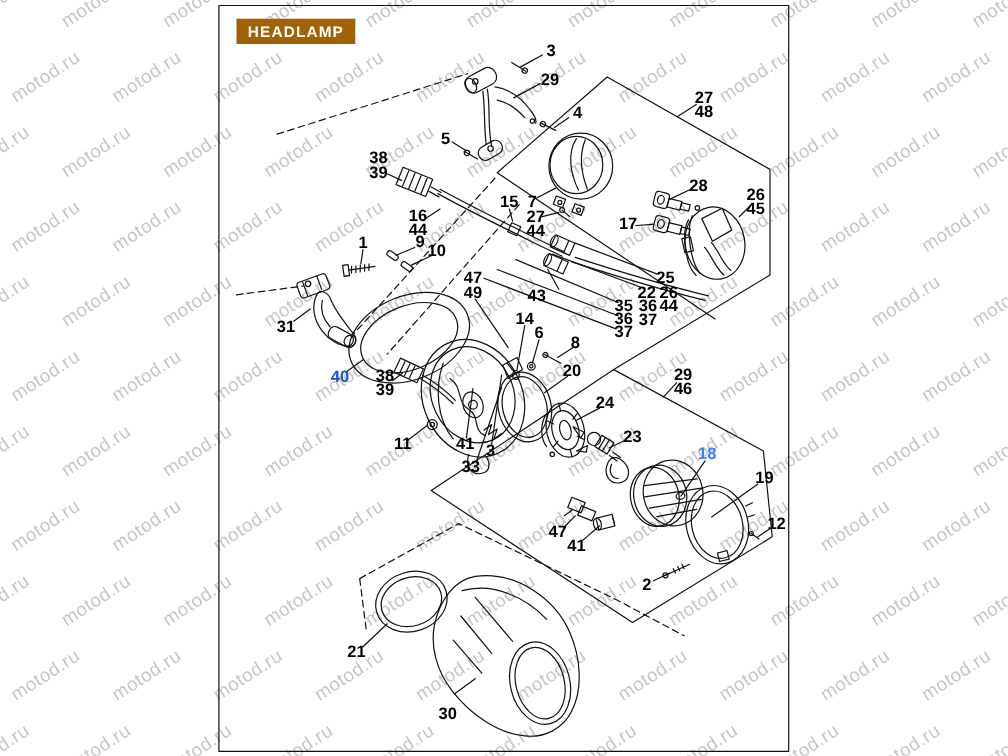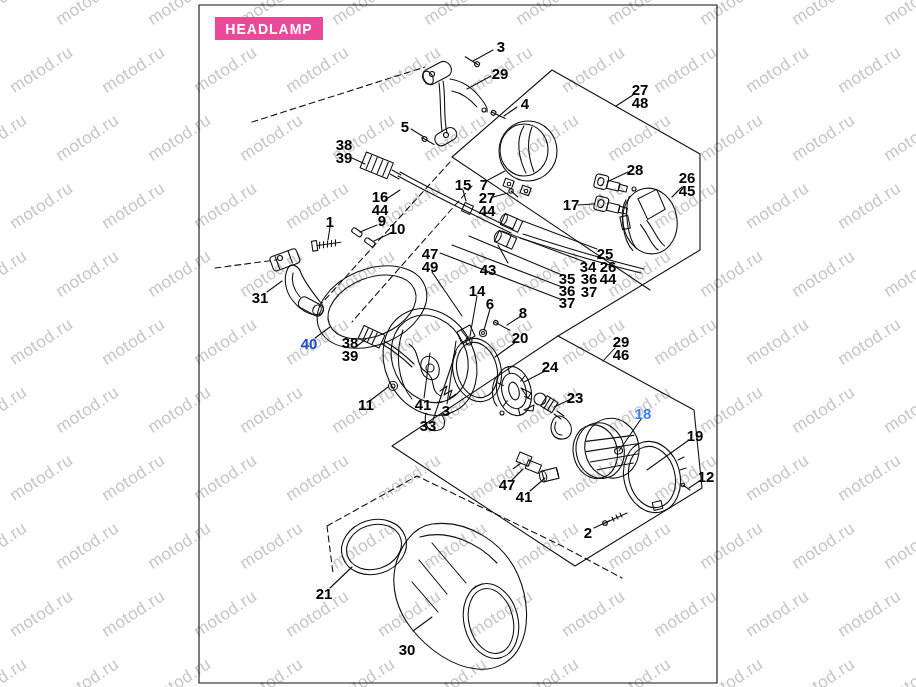--- a/index.html
+++ b/index.html
@@ -459,21 +459,21 @@
     <div class="part-label" style="left: 484px; top: 184px; color: rgb(0, 0, 0);">7</div>
     <div class="part-label" style="left: 487px; top: 197px; color: rgb(0, 0, 0);">27</div>
     <div class="part-label" style="left: 487px; top: 210px; color: rgb(0, 0, 0);">44</div>
     <div class="part-label" style="left: 571px; top: 204px; color: rgb(0, 0, 0);">17</div>
     <div class="part-label" style="left: 330px; top: 221px; color: rgb(0, 0, 0);">1</div>
     <div class="part-label" style="left: 382px; top: 220px; color: rgb(0, 0, 0);">9</div>
     <div class="part-label" style="left: 397px; top: 228px; color: rgb(0, 0, 0);">10</div>
     <div class="part-label" style="left: 430px; top: 253px; color: rgb(0, 0, 0);">47</div>
     <div class="part-label" style="left: 430px; top: 266px; color: rgb(0, 0, 0);">49</div>
     <div class="part-label" style="left: 605px; top: 253px; color: rgb(0, 0, 0);">25</div>
-    <div class="part-label" style="left: 588px; top: 266px; color: rgb(0, 0, 0);">34</div>
+    <div class="part-label" style="left: 588px; top: 266px; color: rgb(0, 0, 0);">22</div>
     <div class="part-label" style="left: 608px; top: 266px; color: rgb(0, 0, 0);">26</div>
     <div class="part-label" style="left: 567px; top: 278px; color: rgb(0, 0, 0);">35</div>
     <div class="part-label" style="left: 589px; top: 278px; color: rgb(0, 0, 0);">36</div>
     <div class="part-label" style="left: 608px; top: 278px; color: rgb(0, 0, 0);">44</div>
     <div class="part-label" style="left: 567px; top: 290px; color: rgb(0, 0, 0);">36</div>
     <div class="part-label" style="left: 589px; top: 291px; color: rgb(0, 0, 0);">37</div>
     <div class="part-label" style="left: 567px; top: 302px; color: rgb(0, 0, 0);">37</div>
     <div class="part-label" style="left: 488px; top: 269px; color: rgb(0, 0, 0);">43</div>
     <div class="part-label" style="left: 260px; top: 297px; color: rgb(0, 0, 0);">31</div>
     <div class="part-label" style="left: 477px; top: 290px; color: rgb(0, 0, 0);">14</div>
@@ -494,13 +494,13 @@
     <div class="part-label" style="left: 643px; top: 413px; color: #3b82f6;">18</div>
     <div class="part-label" style="left: 695px; top: 435px; color: rgb(0, 0, 0);">19</div>
     <div class="part-label" style="left: 706px; top: 476px; color: rgb(0, 0, 0);">12</div>
     <div class="part-label" style="left: 507px; top: 484px; color: rgb(0, 0, 0);">47</div>
     <div class="part-label" style="left: 524px; top: 496px; color: rgb(0, 0, 0);">41</div>
     <div class="part-label" style="left: 588px; top: 532px; color: rgb(0, 0, 0);">2</div>
     <div class="part-label" style="left: 324px; top: 593px; color: rgb(0, 0, 0);">21</div>
     <div class="part-label" style="left: 407px; top: 637px; color: rgb(0, 0, 0); margin-top: 12px;">30</div>
   </div>
 
-<div id="title-box" style="background: #ec4899; color: rgb(255, 255, 255);">HEADLAMP</div>
+<div id="title-box" style="background: #a16207; color: rgb(255, 255, 255);">HEADLAMP</div>
 
 </body></html>

